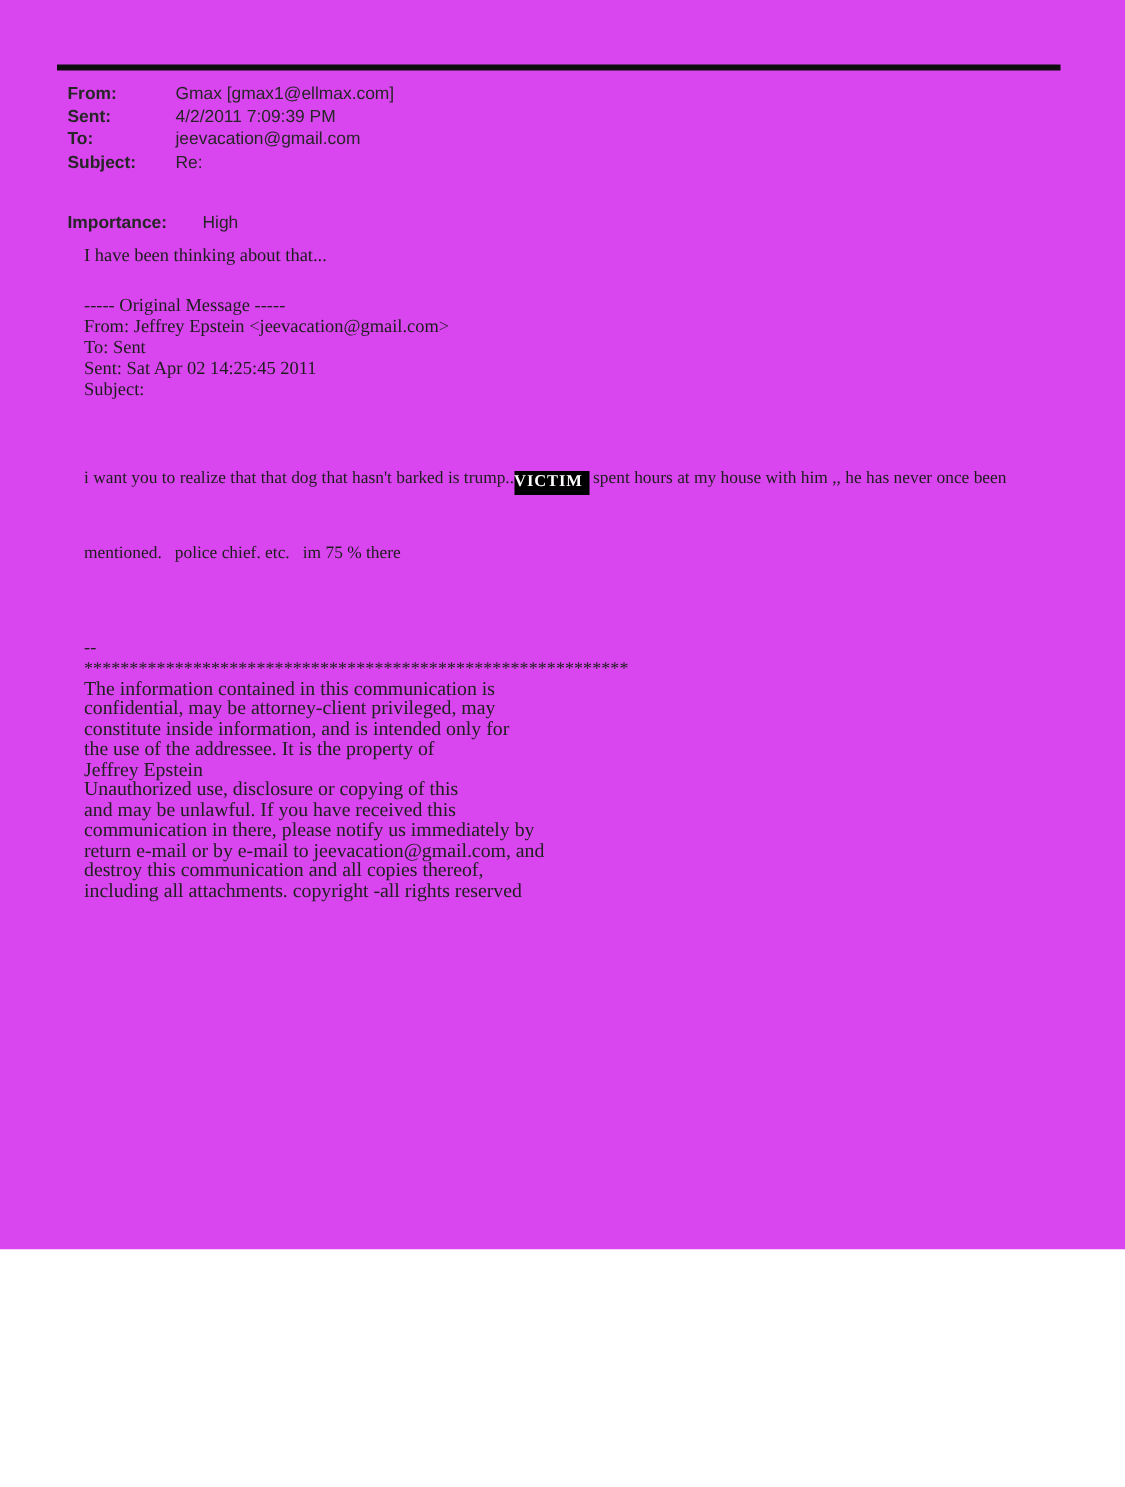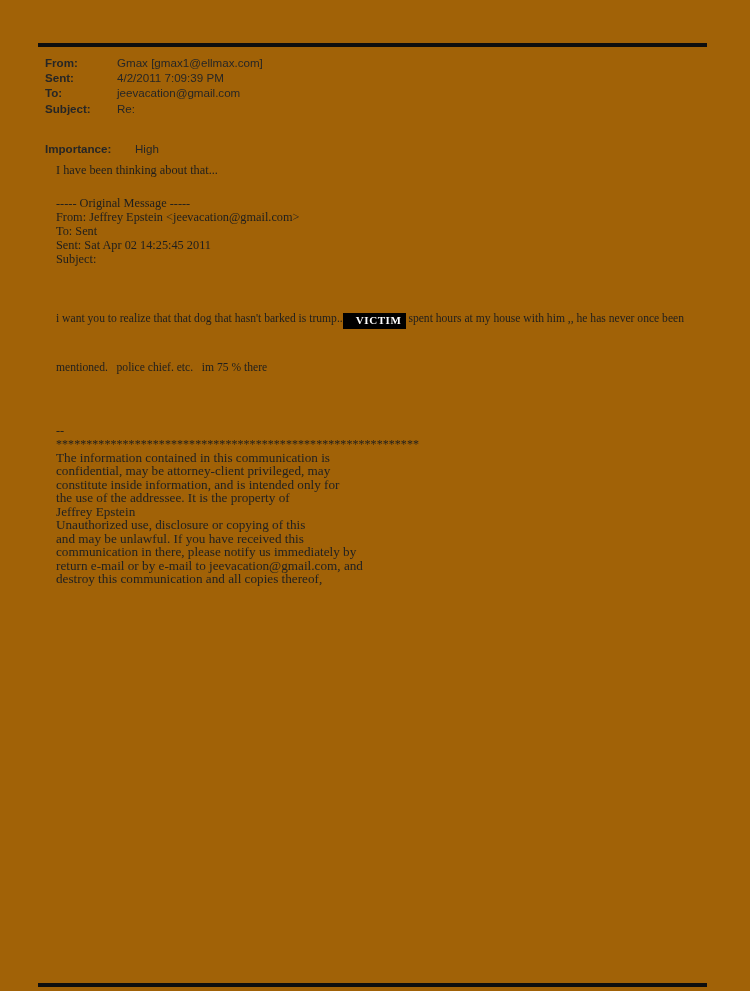--- a/index.html
+++ b/index.html
@@ -3,22 +3,22 @@
 <meta charset="utf-8">
 <style>
   html, body {
     margin: 0;
     padding: 0;
     background: #ffffff;
   }
   .page {
     position: relative;
     width: 750px;
-    height: 991px;
-    background: #a16207;
+    height: 833px;
+    background: #d946ef;
     overflow: hidden;
     font-family: "Liberation Serif", serif;
     color: #1e1e1e;
   }
   .rule {
     position: absolute;
     left: 38px;
     width: 669px;
     height: 4px;
     background: #0e0e0e;
@@ -71,21 +71,21 @@
     line-height: 15.5px;
     white-space: pre-wrap;
   }
   .redaction {
     display: inline-block;
     background: #000000;
     color: #ffffff;
     font-weight: bold;
     font-size: 11px;
     line-height: 13px;
-    padding: 1px 4px 2px 13px;
+    padding: 1px 4px 2px 0;
     letter-spacing: 0.6px;
     vertical-align: -2px;
   }
   .sig-dashes {
     margin-top: 17px;
     font-size: 12.3px;
     line-height: 13px;
   }
   .asterisks {
     font-size: 12px;
@@ -153,19 +153,20 @@
       <div>The information contained in this communication is</div>
       <div>confidential, may be attorney-client privileged, may</div>
       <div>constitute inside information, and is intended only for</div>
       <div>the use of the addressee. It is the property of</div>
       <div>Jeffrey Epstein</div>
       <div>Unauthorized use, disclosure or copying of this</div>
       <div>and may be unlawful. If you have received this</div>
       <div>communication in there, please notify us immediately by</div>
       <div>return e-mail or by e-mail to jeevacation@gmail.com, and</div>
       <div>destroy this communication and all copies thereof,</div>
+      <div>including all attachments. copyright -all rights reserved</div>
     </div>
 
   </div>
 
   <div class="rule bottom"></div>
 
 </div>
 
 </body></html>

